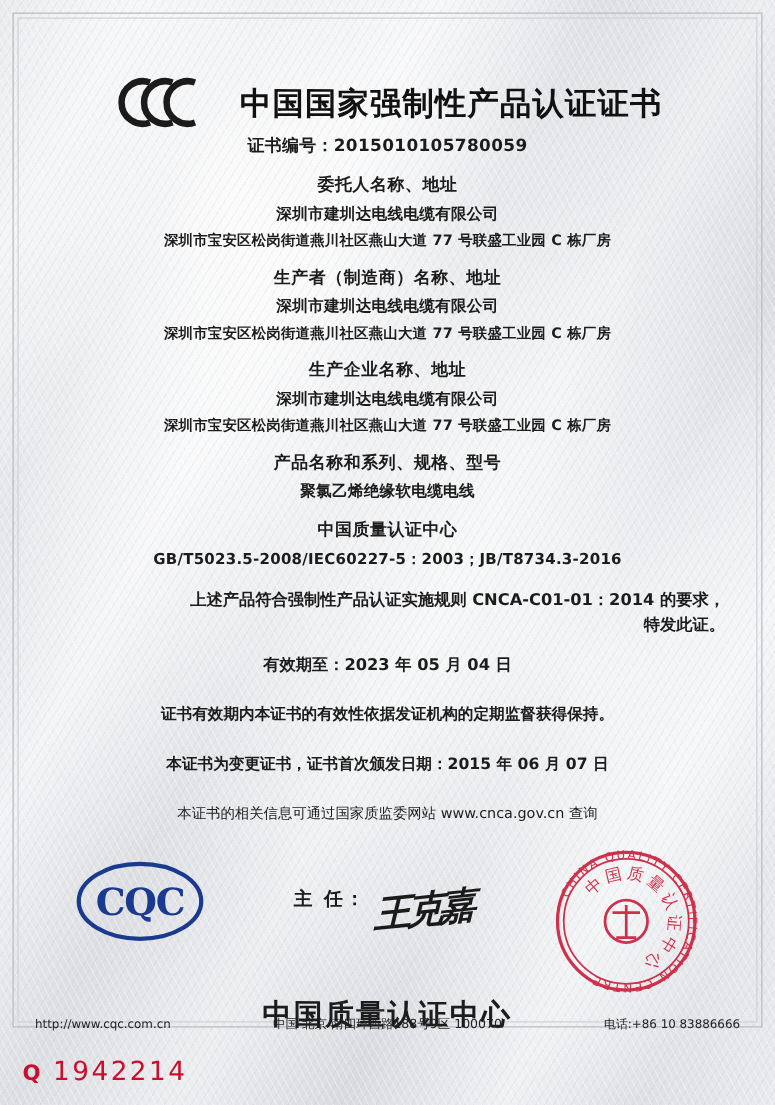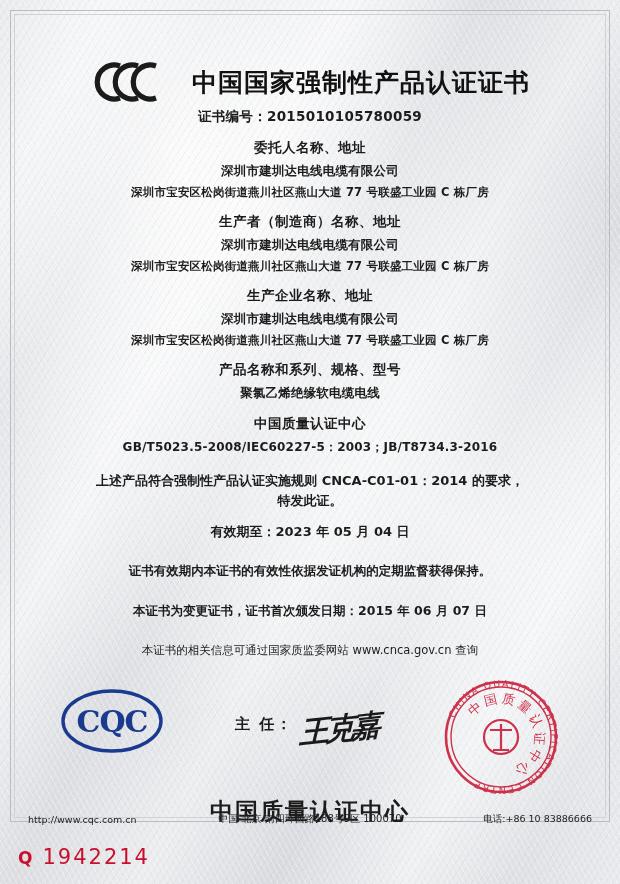--- a/index.html
+++ b/index.html
@@ -122,21 +122,21 @@
 
   .statement {
     margin-top: 15px;
     font-family: "DejaVu Sans", sans-serif;
     font-size: 13px;
     font-weight: bold;
     line-height: 1.55;
   }
   .statement .ind {
     display: block;
-    text-align: center;
+    text-align: right;
   }
 
   .dates {
     margin-top: 12px;
     font-family: "DejaVu Sans", sans-serif;
     font-size: 13px;
     font-weight: bold;
     display: flex;
     justify-content: center;
     gap: 30px;
@@ -164,21 +164,21 @@
     left: 20px;
     top: 14px;
     width: 104px;
     height: 66px;
   }
   .sign-row {
     position: absolute;
     left: 195px;
     top: 36px;
     display: flex;
-    align-items: center;
+    align-items: flex-start;
     gap: 6px;
   }
   .sign-label {
     font-family: "DejaVu Sans", sans-serif;
     font-size: 15px;
     font-weight: bold;
     letter-spacing: 2px;
   }
   .signature {
     font-family: "DejaVu Serif", serif;

